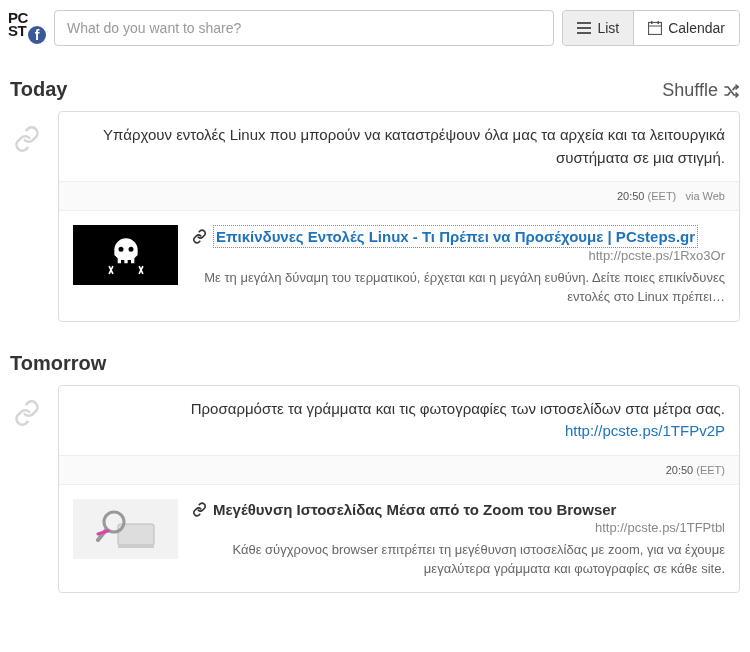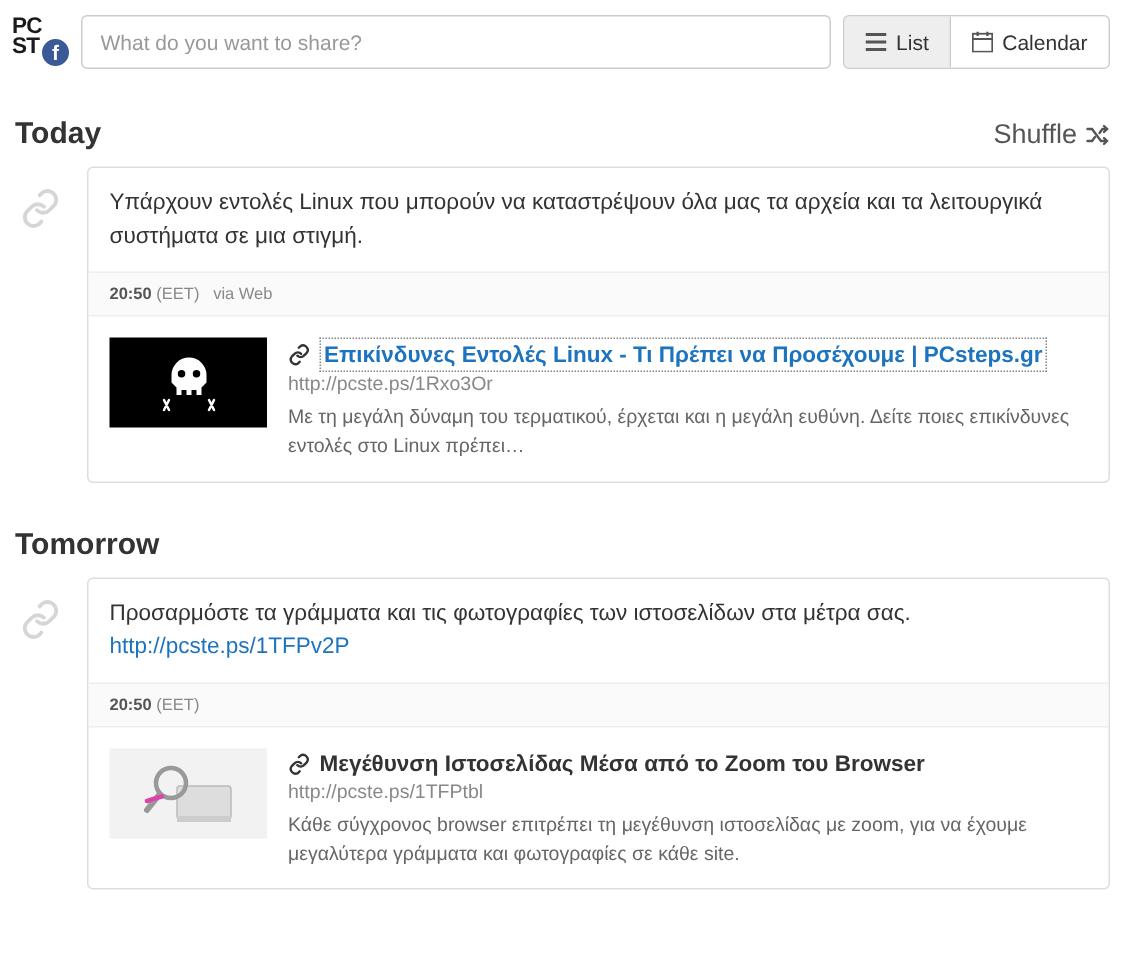--- a/index.html
+++ b/index.html
@@ -110,36 +110,37 @@
     justify-content: center;
     padding-top: 14px;
     color: #d6d6d6;
     flex: 0 0 auto;
   }
   .card {
     flex: 1;
     border: 1px solid #ddd;
     border-radius: 4px;
     overflow: hidden;
+    text-align: right;
   }
   .card-body {
     padding: 12px 14px;
     font-size: 15px;
     line-height: 1.5;
     color: #333;
   }
   .card-body a { color: #1e73be; text-decoration: none; }
   .card-meta {
     border-top: 1px solid #eee;
     background: #fafafa;
     padding: 8px 14px;
     font-size: 11px;
     color: #888;
   }
-  .card-meta .time { font-weight: 700; color: #555; }
+  .card-meta .time { font-weight: 400; color: #555; }
   .card-attachment {
     display: flex;
     gap: 14px;
     padding: 14px;
     border-top: 1px solid #eee;
   }
   .thumb {
     width: 105px;
     height: 60px;
     flex: 0 0 auto;

